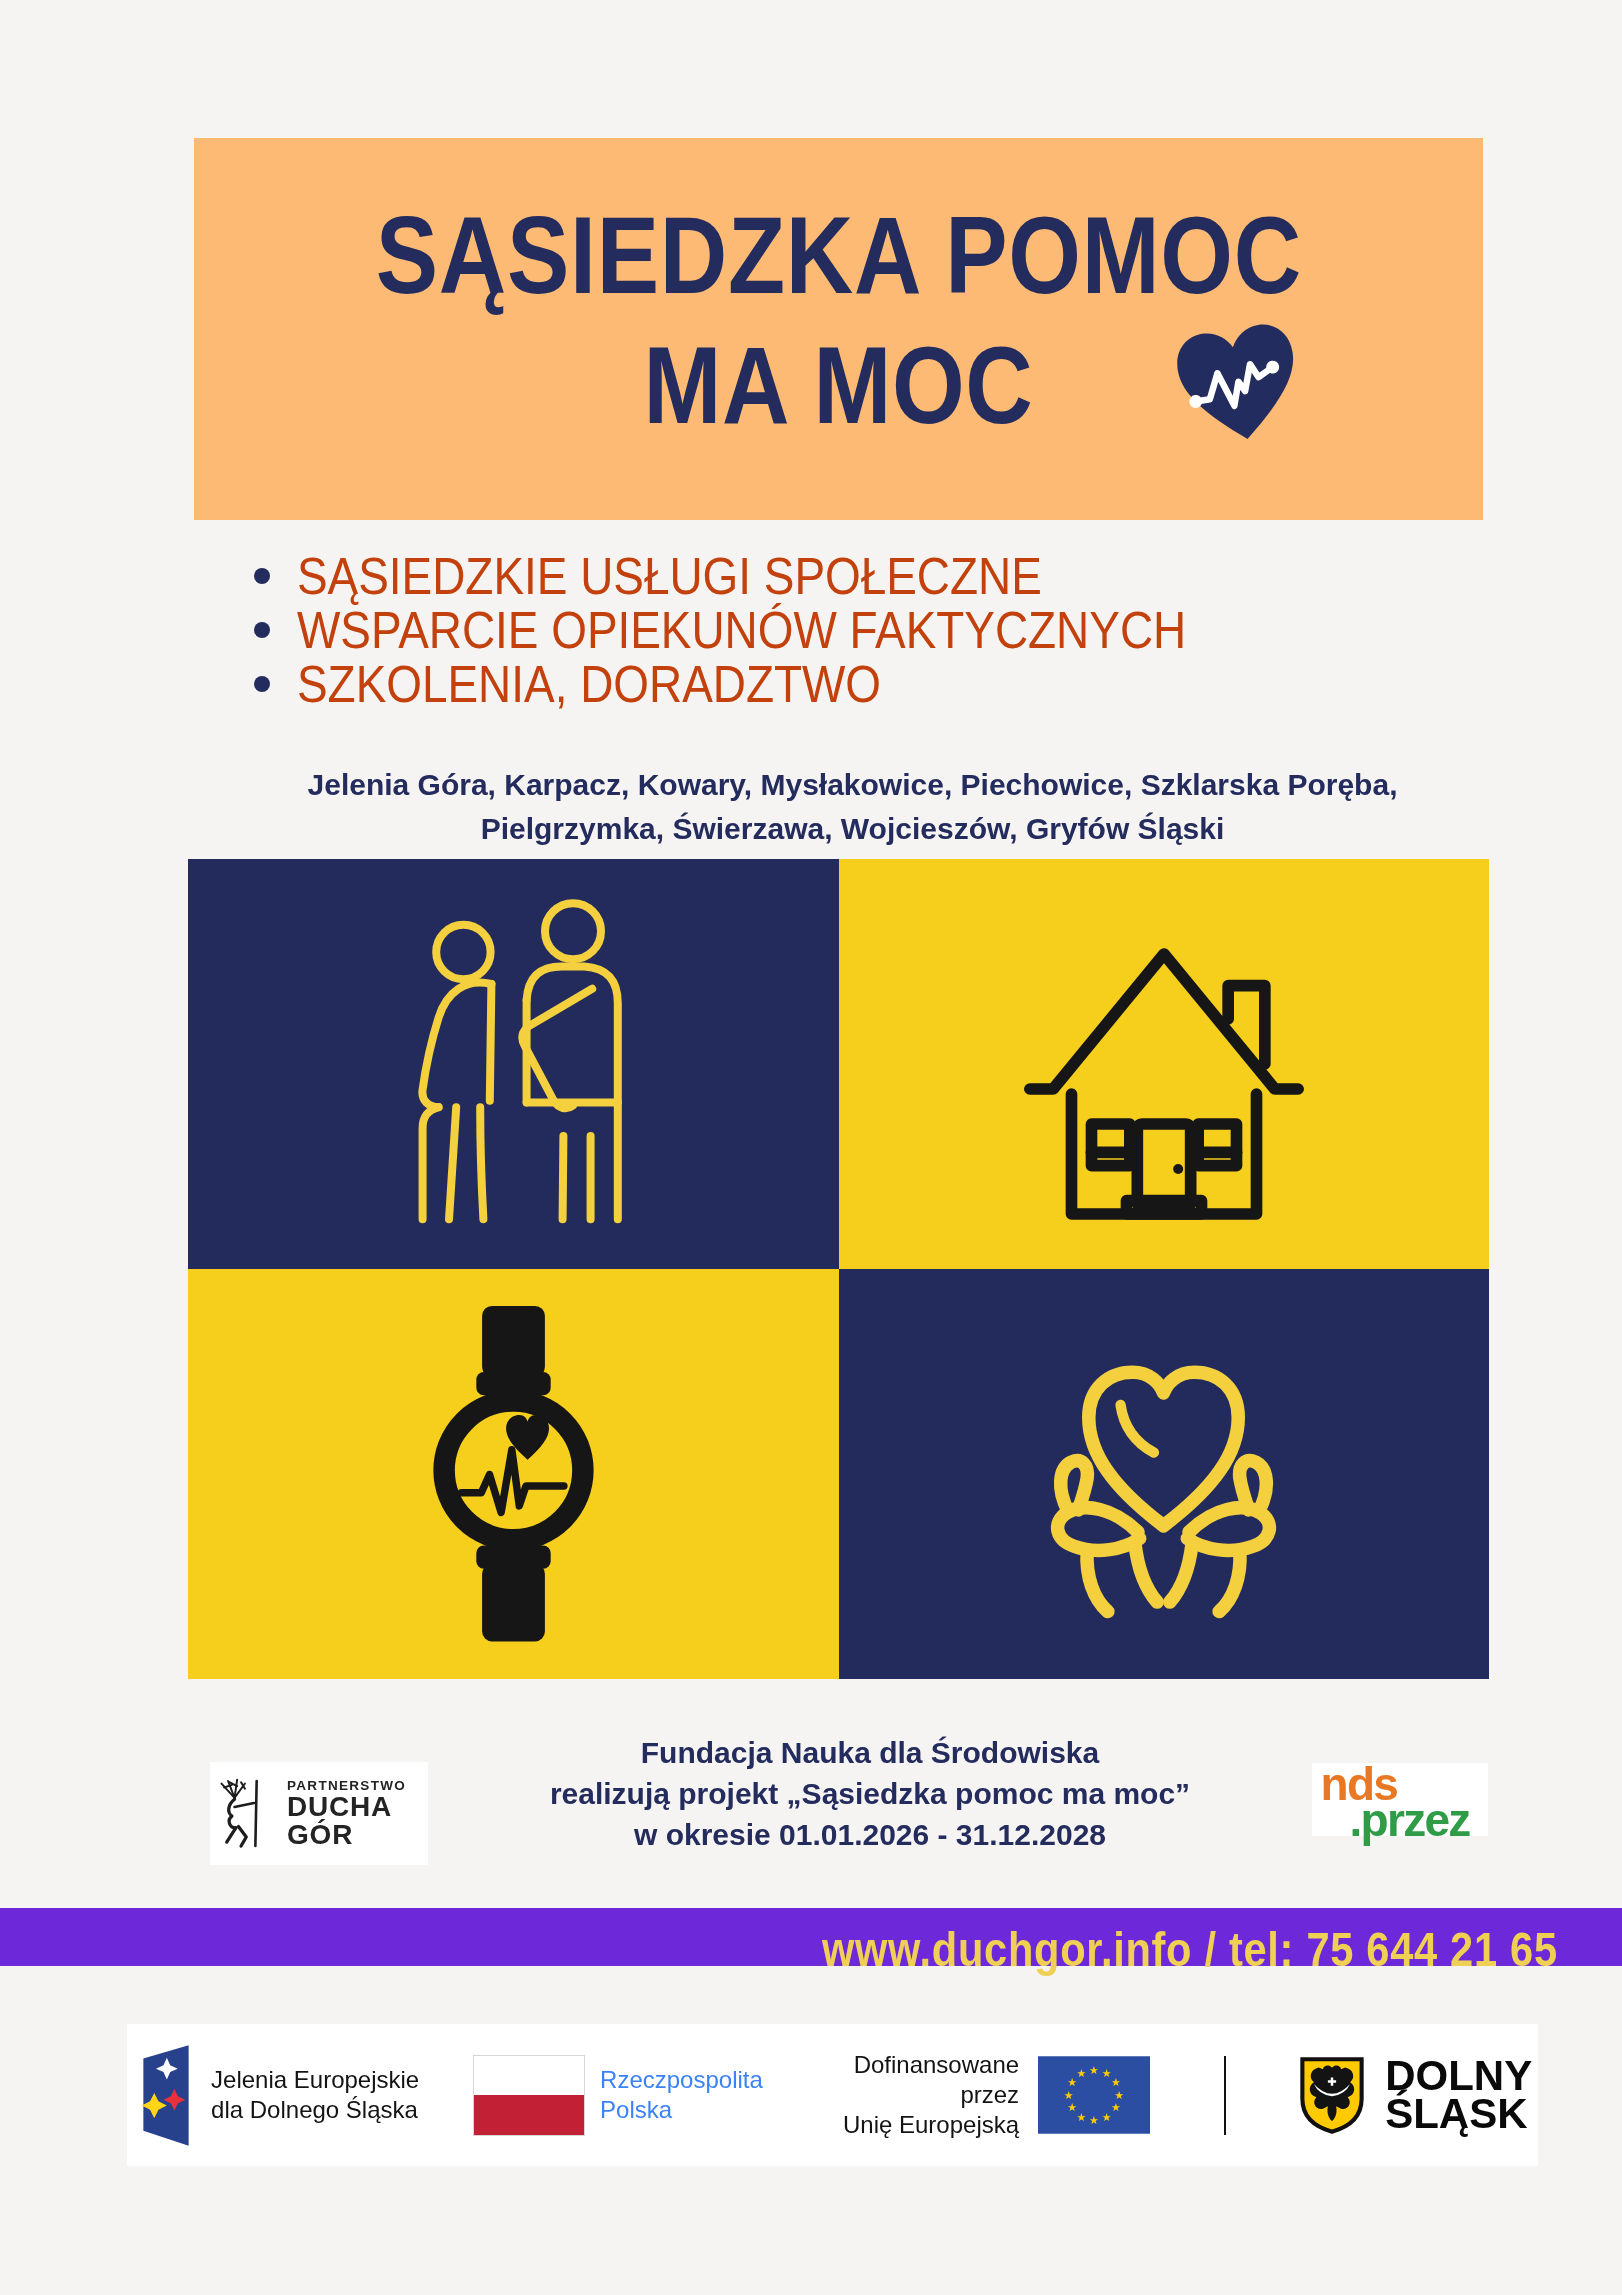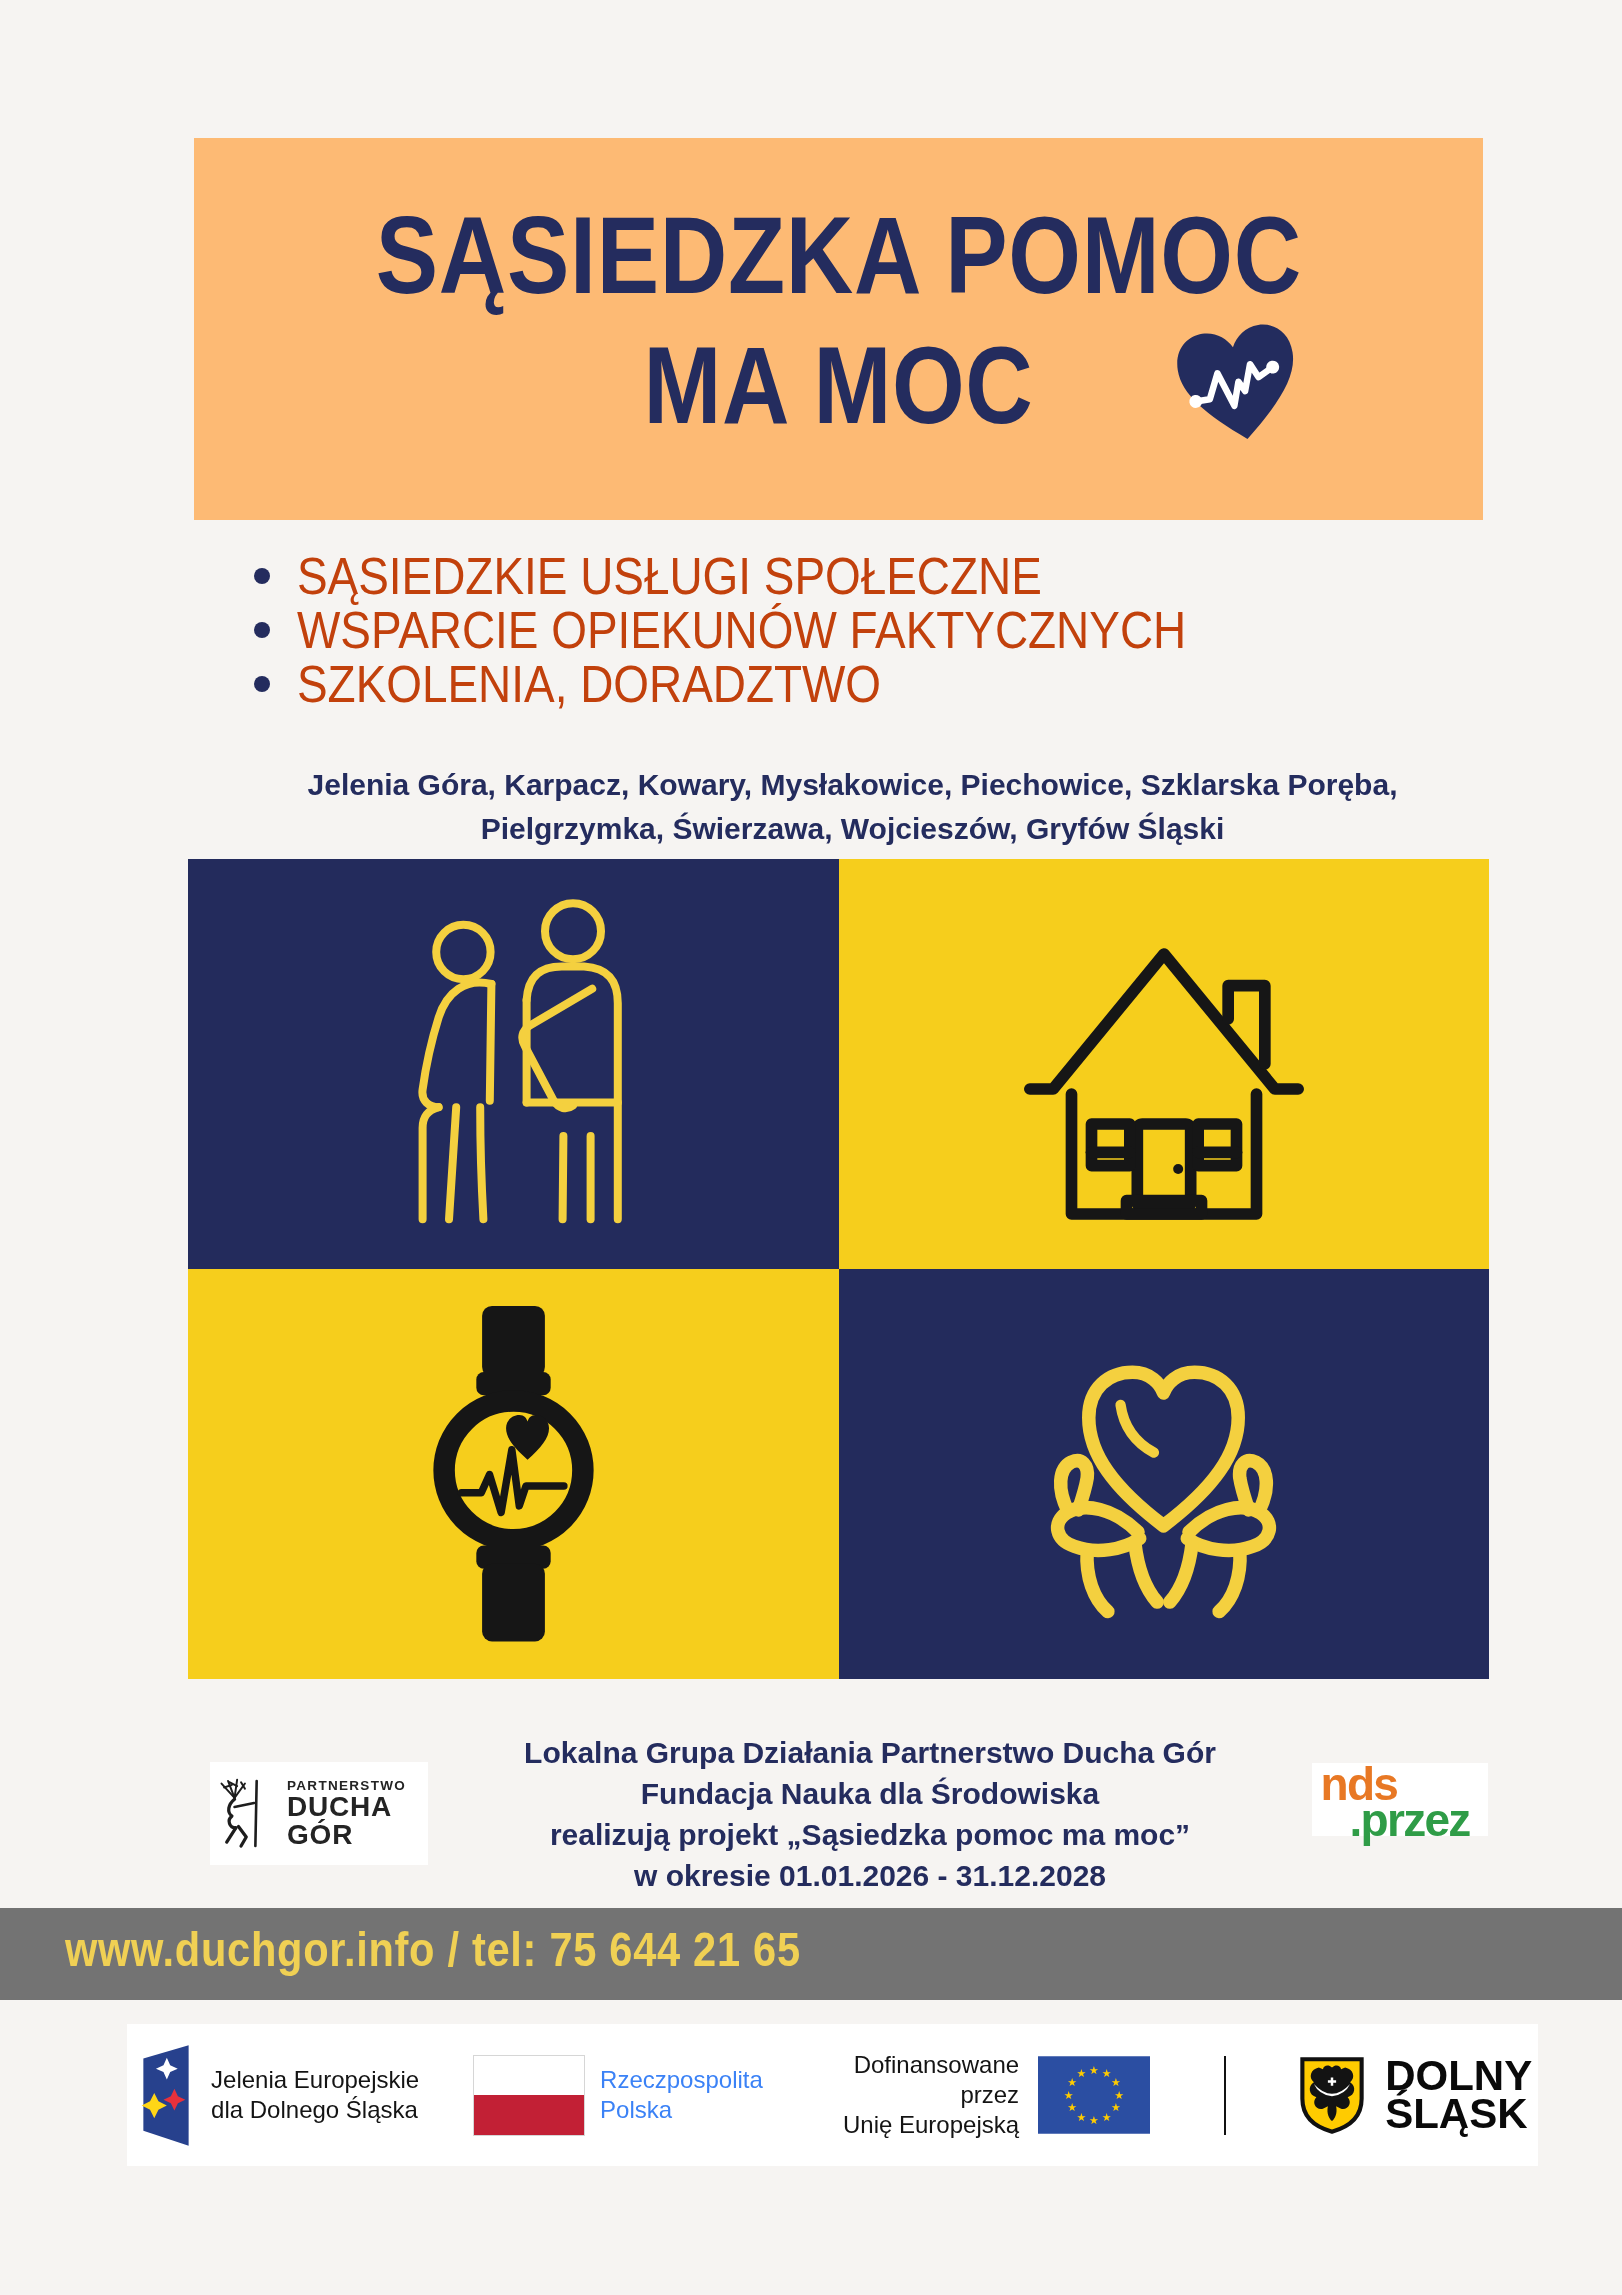--- a/index.html
+++ b/index.html
@@ -65,22 +65,22 @@
 
   .nds-box{
     position:absolute;left:1312px;top:1763px;width:176px;height:73px;background:#ffffff;
     padding:3.4px 0 0 8.5px;box-sizing:border-box;
   }
   .nds-line1{display:block;font-weight:bold;font-size:46px;line-height:37px;letter-spacing:-1.7px;color:#e87824;}
   .nds-line2{display:block;font-weight:bold;font-size:46px;line-height:34px;letter-spacing:-1.7px;color:#2f9c47;margin-left:29px;}
 
   
   .blue-band{
-    position:absolute;left:0;top:1908px;width:1623px;height:92px;background:#737373;
-    text-align:left;
+    position:absolute;left:0;top:1908px;width:1623px;height:58px;background:#6d28d9;
+    text-align:right;
   }
   .blue-band-text{
     font-weight:bold;font-size:49px;line-height:83px;color:#f0d054;letter-spacing:0.8px;
   }
 
   
   .eu-strip{
     position:absolute;left:127px;top:2024px;width:1411px;height:142px;background:#ffffff;
     display:flex;align-items:center;
   }
@@ -217,21 +217,20 @@
       <path d="M36,74 L48,90 L40,104" stroke-width="5"></path>
     </svg>
     <div class="partner-text">
       <div class="partner-small">PARTNERSTWO</div>
       <div class="partner-big">DUCHA</div>
       <div class="partner-big">GÓR</div>
     </div>
   </div>
 
   <div class="footer-text">
-    <div>Lokalna Grupa Działania Partnerstwo Ducha Gór</div>
     <div>Fundacja Nauka dla Środowiska</div>
     <div>realizują projekt „Sąsiedzka pomoc ma moc”</div>
     <div>w okresie 01.01.2026 - 31.12.2028</div>
   </div>
 
   <div class="nds-box">
     <span class="nds-line1">nds</span>
     <span class="nds-line2">.przez</span>
   </div>
 

